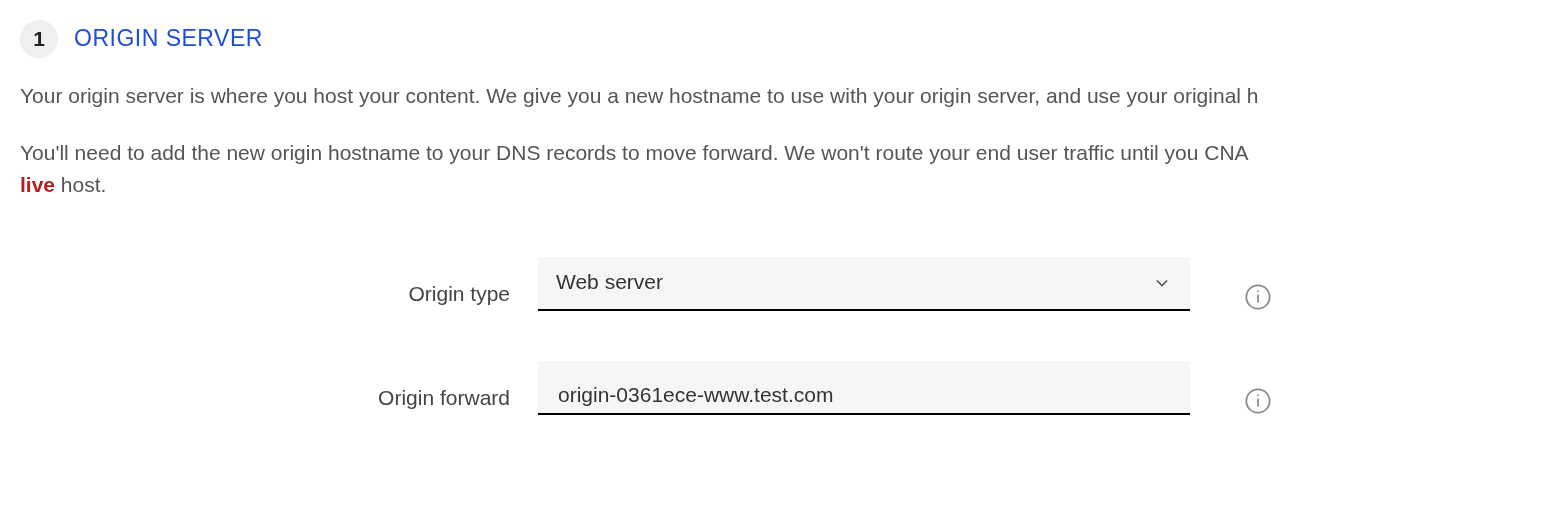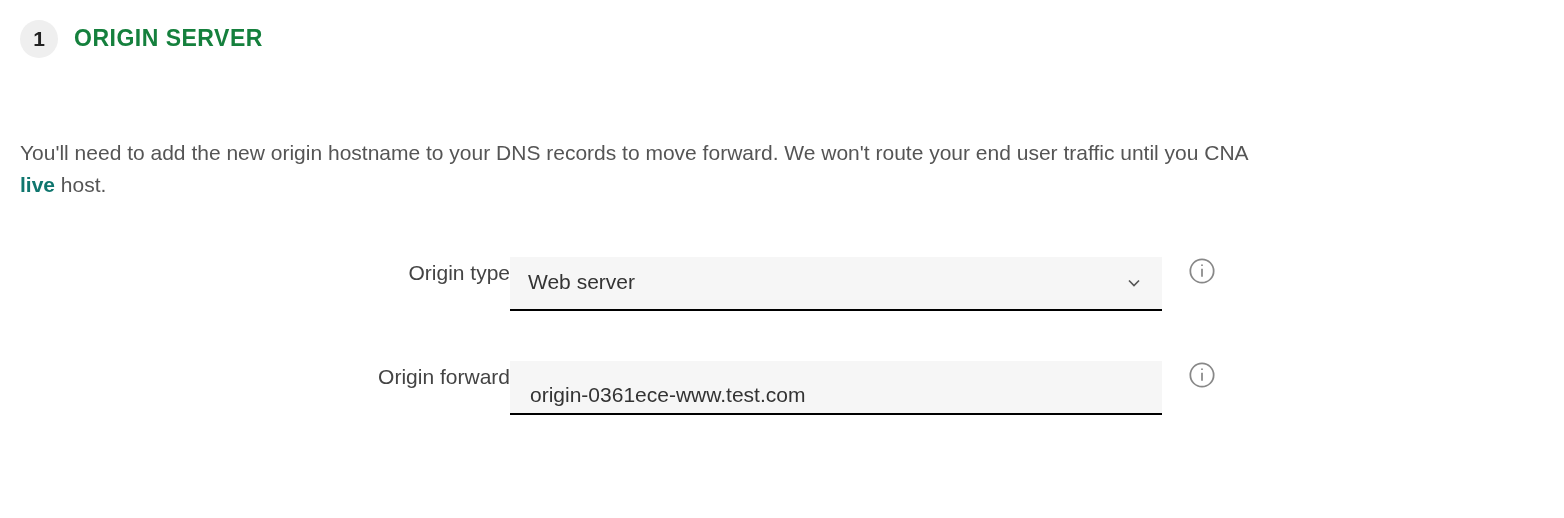--- a/index.html
+++ b/index.html
@@ -26,43 +26,44 @@
       border-radius: 50%;
       background: #efefef;
       color: #222;
       font-weight: 700;
       font-size: 21px;
       display: flex;
       align-items: center;
       justify-content: center;
     }
     .section-title {
-      font-weight: 700;
+      font-weight: 400;
       letter-spacing: 0.5px;
-      color: #15803d;
+      color: #1d4ed8;
       font-size: 23px;
       text-transform: uppercase;
     }
     .description {
       color: #555;
       margin: 0 0 24px 0;
       white-space: nowrap;
     }
     .description .bold {
       font-weight: 700;
-      color: #0f766e;
+      color: #b91c1c;
     }
     .form-area {
       margin-top: 55px;
       margin-left: 0;
     }
     .form-row {
       display: flex;
-      align-items: flex-start;
+      align-items: flex-end;
       margin-bottom: 50px;
+      gap: 28px;
     }
     .form-label {
       width: 490px;
       text-align: right;
       color: #444;
       font-size: 21px;
     }
     .select-wrap, .input-wrap {
       width: 652px;
       position: relative;
@@ -111,21 +112,21 @@
   </style>
 </head>
 <body>
 
 <div class="section-header">
   <div class="step-badge">1</div>
   <div class="section-title">ORIGIN SERVER</div>
 </div>
 
 <p class="description">
-  <br>
+  <span>Your origin server is where you host your content. We give you a new hostname to use with your origin server, and use your original h</span><br>
 </p>
 
 <p class="description">
   <span>You'll need to add the new origin hostname to your DNS records to move forward. We won't route your end user traffic until you CNA</span><br>
   <span class="bold">live</span><span> host.</span>
 </p>
 
 <div class="form-area">
 
   <div class="form-row">

